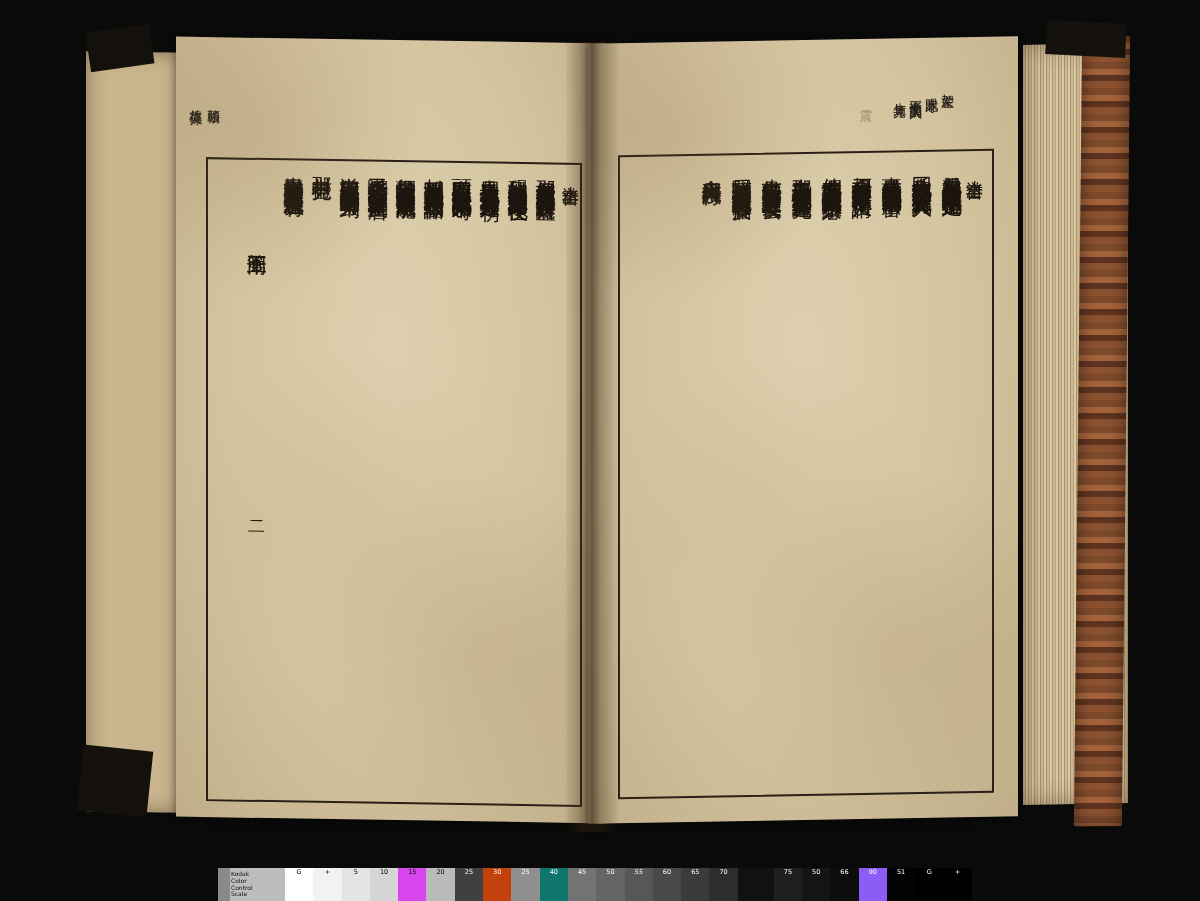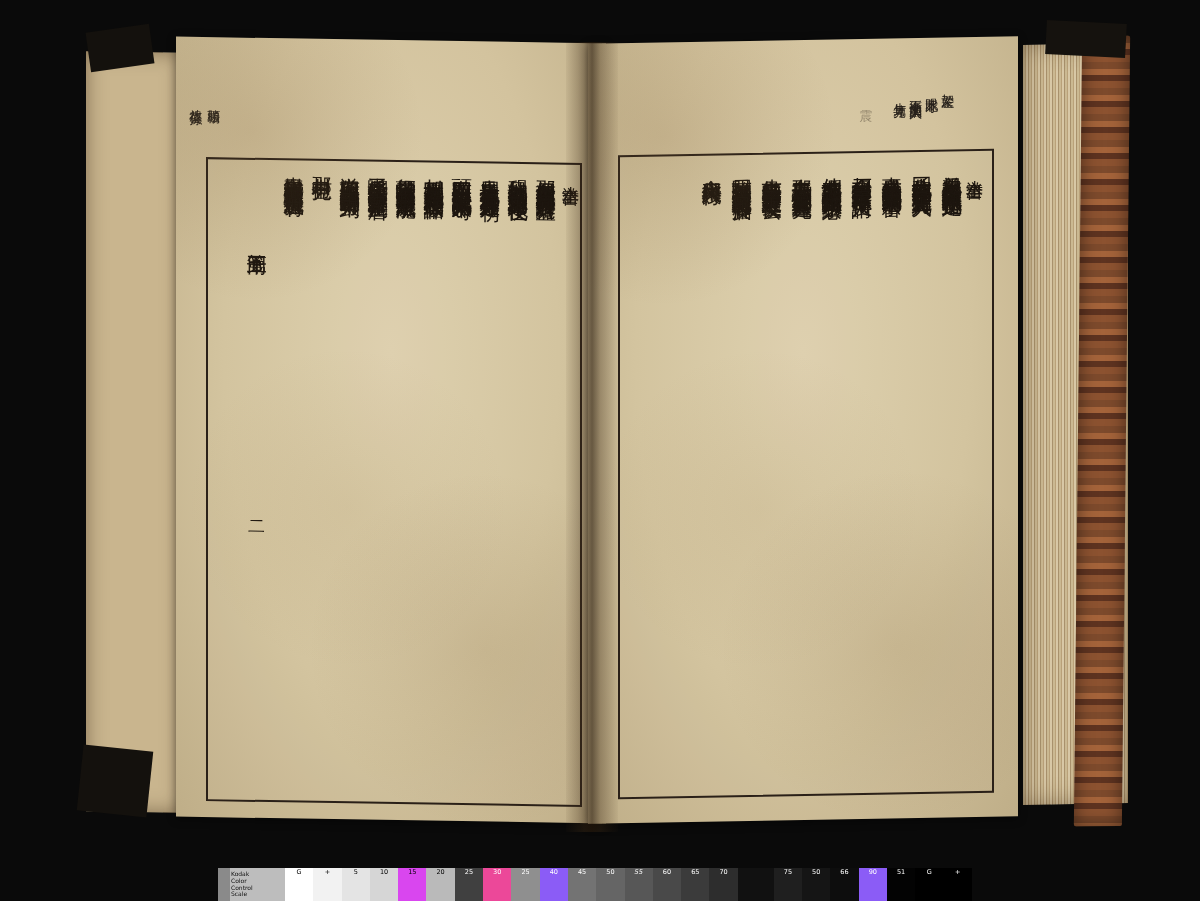--- a/index.html
+++ b/index.html
@@ -310,27 +310,27 @@
         </div>
         <div class="patch light" style="background: #d946ef;">
           <span>15</span>
         </div>
         <div class="patch light" style="background: rgb(186, 186, 186);">
           <span>20</span>
         </div>
         <div class="patch" style="background: #404040;">
           <span>25</span>
         </div>
-        <div class="patch" style="background: #ec4899;">
+        <div class="patch" style="background: #c2410c;">
           <span>30</span>
         </div>
         <div class="patch" style="background: rgb(143, 143, 143);">
           <span>25</span>
         </div>
-        <div class="patch" style="background: #8b5cf6;">
+        <div class="patch" style="background: #0f766e;">
           <span>40</span>
         </div>
         <div class="patch" style="background: rgb(115, 115, 115);">
           <span>45</span>
         </div>
         <div class="patch" style="background: rgb(101, 101, 101);">
           <span>50</span>
         </div>
         <div class="patch" style="background: rgb(87, 87, 87); font-style: italic;">
           <span>55</span>

